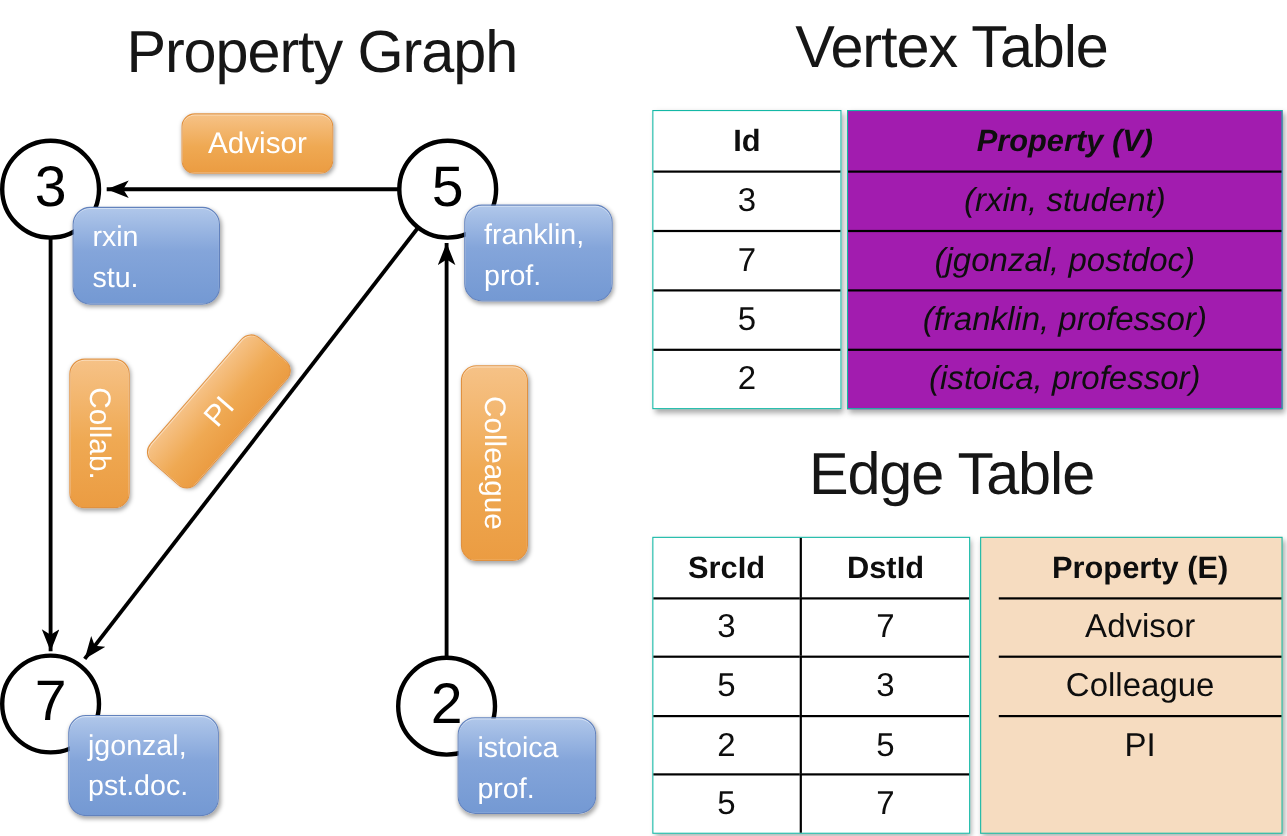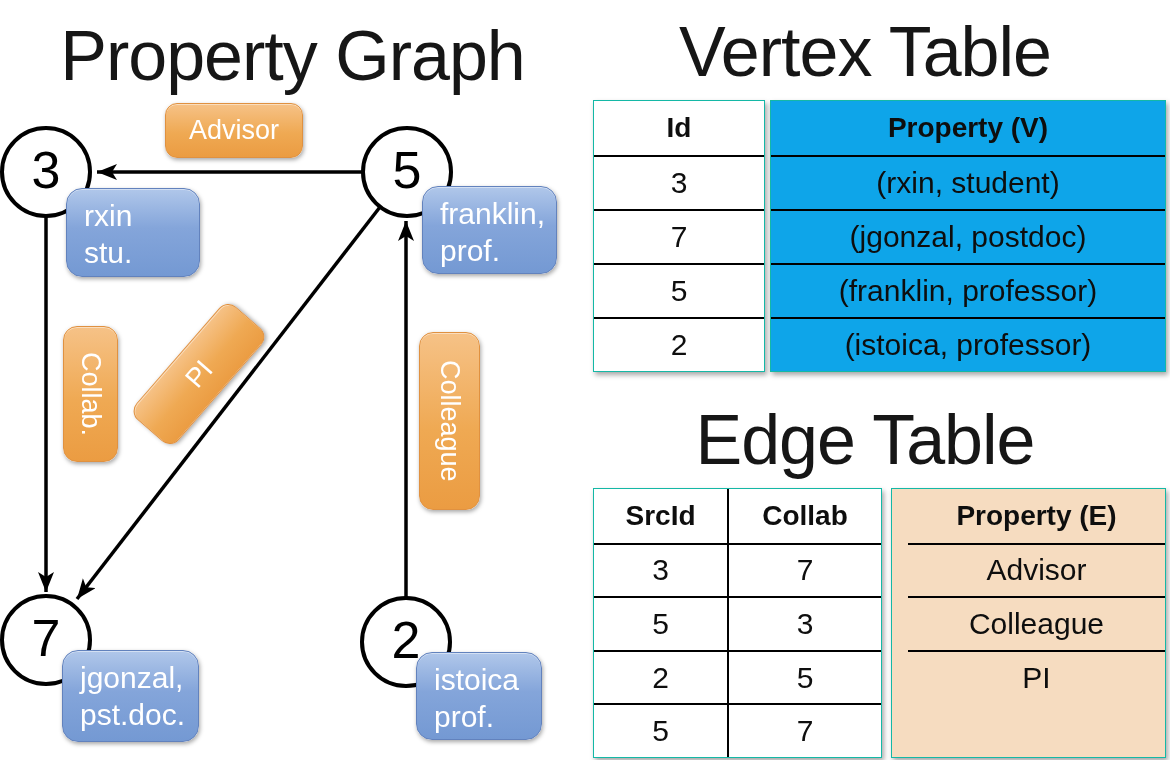--- a/index.html
+++ b/index.html
@@ -1,52 +1,52 @@
 <!DOCTYPE html>
 <html><head>
 <meta charset="utf-8">
 <style>
   html,body{margin:0;padding:0;background:#fff;}
   .canvas{
     position:relative;width:1170px;height:760px;background:#ffffff;overflow:hidden;
     font-family:"Liberation Sans",sans-serif;color:#111;
   }
   
-  .big-title{position:absolute;text-align:center;font-size:70px;font-weight:400;
+  .big-title{position:absolute;text-align:center;font-size:54px;font-weight:400;
     color:#161616;letter-spacing:-1px;white-space:nowrap;}
   .graph-title{left:0;top:16px;width:585px;}
   .vtable-title{left:580px;top:12px;width:570px;}
   .etable-title{left:580px;top:400px;width:570px;}
   
   .graph-svg{position:absolute;left:0;top:0;}
   
   .vnum{position:absolute;transform:translate(-50%,-54%);font-size:52px;font-weight:300;
     color:#000;line-height:1;}
   
-  .vprop{position:absolute;border-radius:16px;color:#fff;font-size:30px;line-height:37px;
+  .vprop{position:absolute;border-radius:16px;color:#fff;font-size:26px;line-height:37px;
     padding:8px 6px 6px 17px;box-sizing:border-box;
     background:linear-gradient(180deg,#b0c7ea 0%,#84a5da 45%,#7499d3 100%);
     border:1px solid #6282bd;
     box-shadow:1px 2px 4px rgba(0,0,0,0.35), inset 0 1px 0 rgba(255,255,255,0.45);}
   
   .olabel{position:absolute;display:flex;align-items:center;justify-content:center;
     color:#fff;font-size:27px;border-radius:12px;box-sizing:border-box;
     background:linear-gradient(180deg,#f6c287 0%,#efa953 55%,#eb9c42 100%);
     border:1px solid #e09140;
     box-shadow:1px 2px 4px rgba(0,0,0,0.35), inset 0 1px 0 rgba(255,255,255,0.45);}
   .olabel.vertical span{writing-mode:vertical-rl;}
   .olabel.pi{transform:rotate(-49deg);}
   
   .tbl-wrap{position:absolute;display:flex;}
   .vtable-wrap{left:593px;top:100px;width:573px;height:272px;gap:5px;}
   .etable-wrap{left:593px;top:488px;width:573px;height:270px;gap:9px;}
   .sub{display:grid;grid-template-rows:repeat(5,1fr);border:1px solid #14b8a6;
     background:#fff;box-shadow:2px 3px 5px rgba(0,0,0,0.35);box-sizing:border-box;}
   .id-table{width:172px;}
-  .vprop-table{flex:1;background:#0ea5e9;}
+  .vprop-table{flex:1;background:#a21caf;font-style:italic;}
   .srcdst-table{width:289px;grid-template-columns:133px 1fr;}
   .eprop-table{flex:1;background:#f6dcc0;padding-left:16px;}
   .cell{display:flex;align-items:center;justify-content:center;font-size:30px;
     color:#0e0e0e;white-space:nowrap;}
   .cell.hdr{font-weight:bold;font-size:28px;}
   .cell.rt{border-top:2px solid #000;}
   .cell.c2{border-left:2px solid #000;}
 </style>
 </head>
 <body>
@@ -121,21 +121,21 @@
       <div class="cell rt">(rxin, student)</div>
       <div class="cell rt">(jgonzal, postdoc)</div>
       <div class="cell rt">(franklin, professor)</div>
       <div class="cell rt">(istoica, professor)</div>
     </div>
   </div>
 
   <div class="tbl-wrap etable-wrap">
     <div class="sub srcdst-table">
       <div class="cell hdr">SrcId</div>
-      <div class="cell hdr c2">Collab</div>
+      <div class="cell hdr c2">DstId</div>
       <div class="cell rt">3</div>
       <div class="cell rt c2">7</div>
       <div class="cell rt">5</div>
       <div class="cell rt c2">3</div>
       <div class="cell rt">2</div>
       <div class="cell rt c2">5</div>
       <div class="cell rt">5</div>
       <div class="cell rt c2">7</div>
     </div>
     <div class="sub eprop-table">

